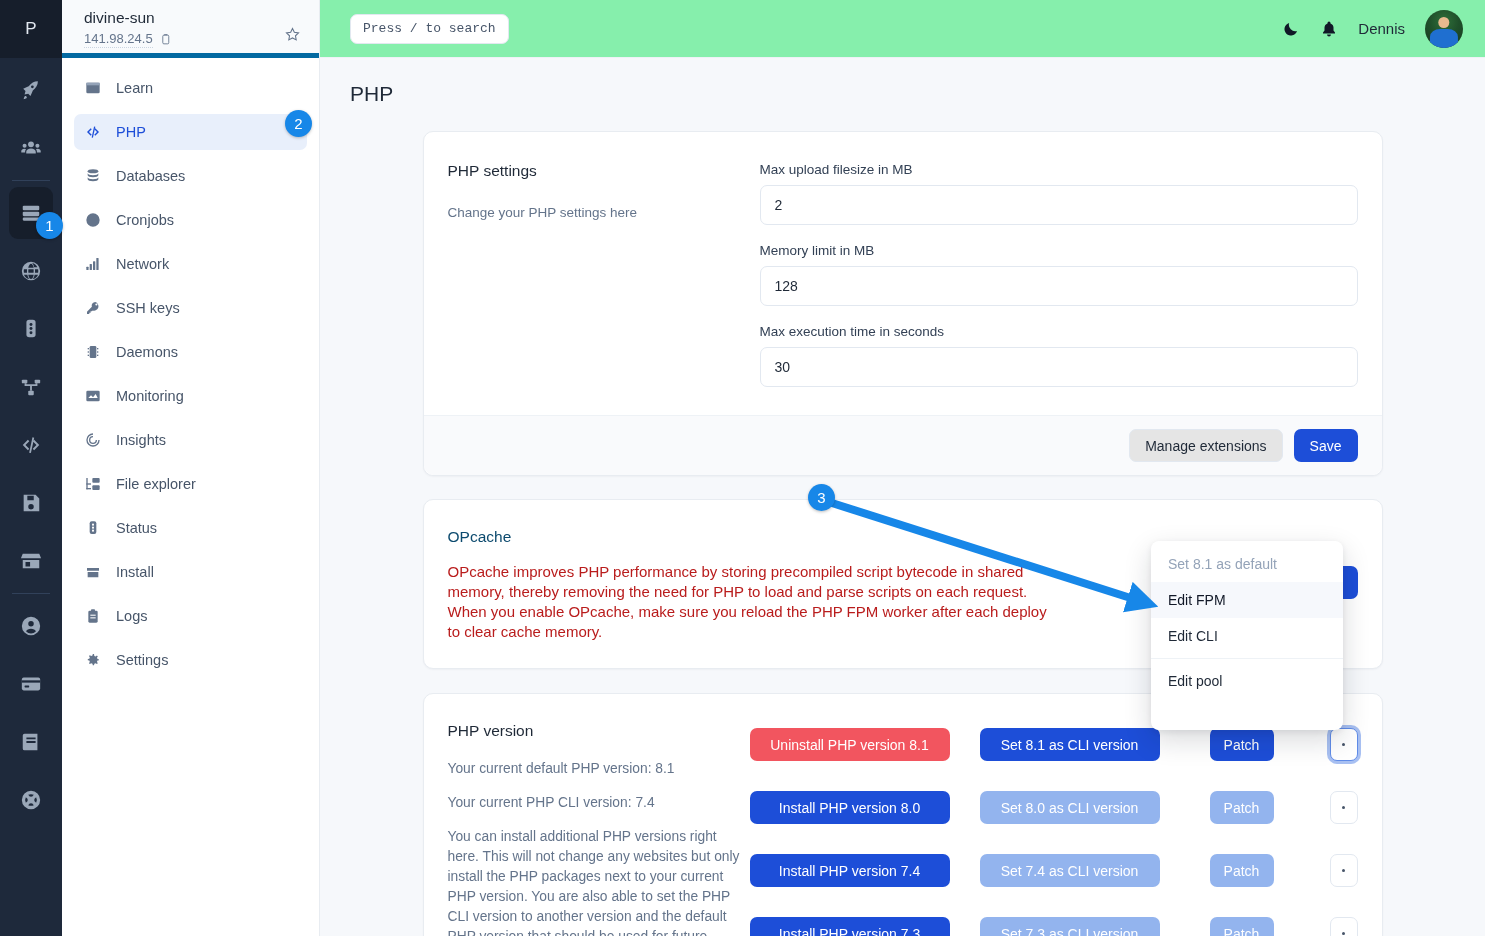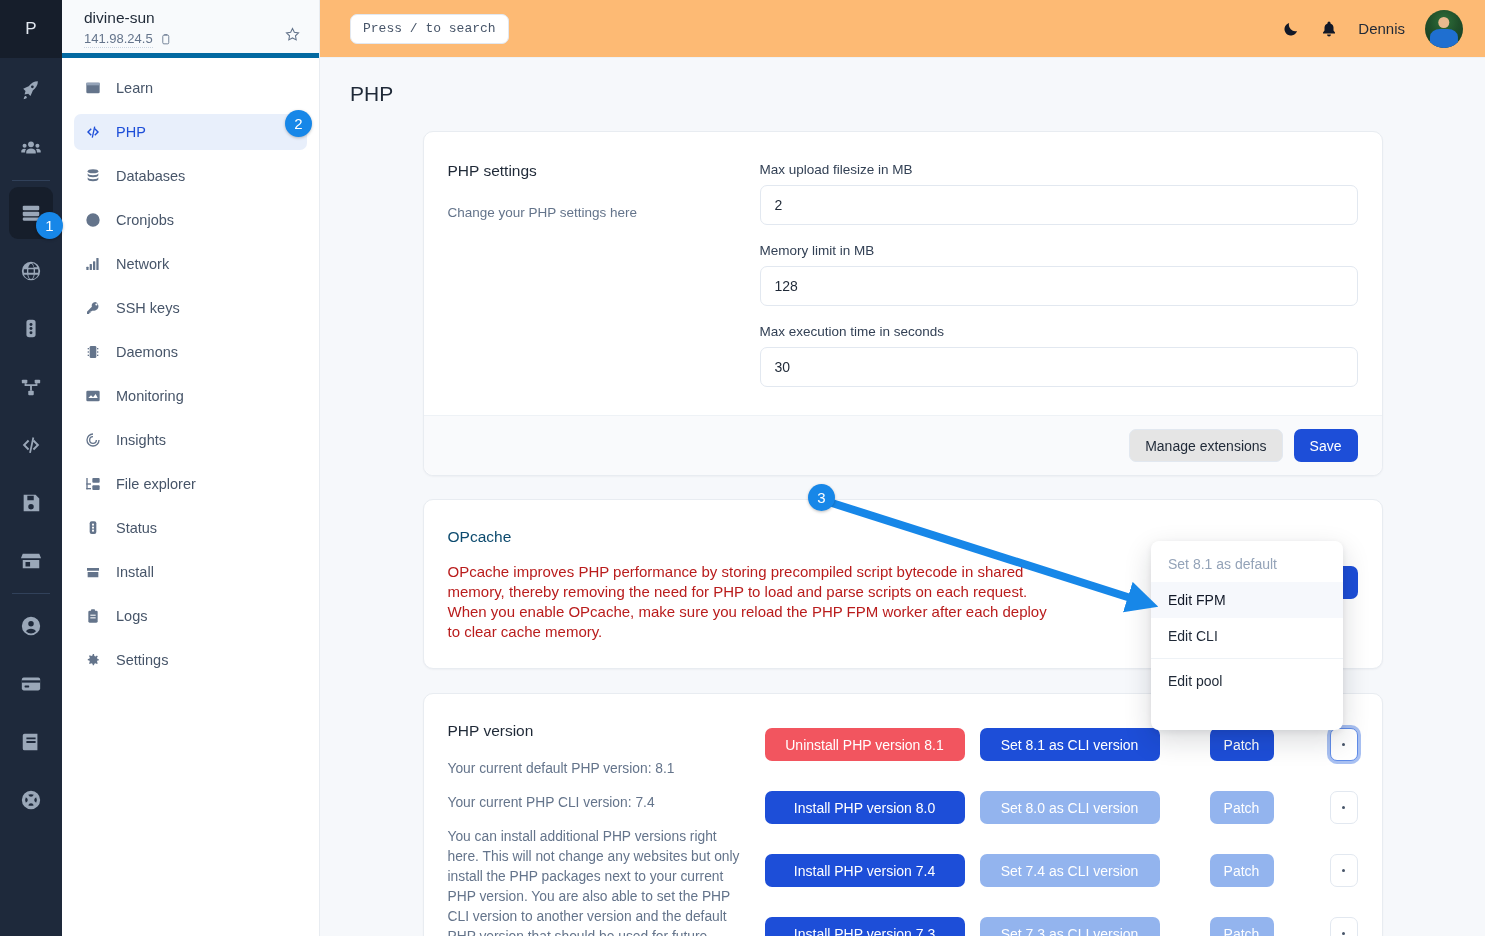--- a/index.html
+++ b/index.html
@@ -58,21 +58,21 @@
     color:#475569; font-size:14.5px; margin-bottom:8px; position:relative;
   }
   .nav-item .nav-ico{ width:18px; display:flex; justify-content:center; color:#64748b;}
   .nav-item .nav-ico svg{ width:16px; height:16px; fill:currentColor; display:block; }
   .nav-item.active{ background:#e8effb; color:#1d4ed8; }
   .nav-item.active .nav-ico{ color:#1d4ed8; }
 
   
   #topbar{
     position:absolute; left:320px; top:0; right:0; height:58px;
-    background:#fdba74; border-bottom:1px solid #eef2f6;
+    background:#86efac; border-bottom:1px solid #eef2f6;
     display:flex; align-items:center; padding:0 22px 0 30px;
   }
   #search-pill{
     border:1px solid #e2e8f0; border-radius:7px; height:30px;
     padding:0 12px; display:flex; align-items:center;
     font-family:"Liberation Mono", monospace; font-size:13px; color:#475569;
     background:#fff;
   }
   #top-right{ margin-left:auto; display:flex; align-items:center; gap:20px; }
   #moon-icon svg, #bell-icon svg{ width:18px; height:18px; fill:#111827; display:block; }
@@ -150,21 +150,21 @@
   #card-version{ margin-top:24px; }
   #version-body{ display:flex; padding:28px 24px 10px 24px; }
   #version-left{ width:312px; }
   #version-title{ font-size:15.5px; color:#1f2937; margin-bottom:19px; }
   .version-line{ font-size:13.8px; color:#64748b; line-height:20px; margin-bottom:14px; }
   #version-desc{ font-size:13.8px; color:#64748b; line-height:20px; }
   #version-rows{ flex:1; padding-top:6px; }
   .ver-row{
     display:flex; align-items:center; gap:0; margin-bottom:30px; height:33px;
   }
-  .ver-row .c1{ width:230px; display:flex;justify-content:center; }
+  .ver-row .c1{ width:230px; display:flex; }
   .ver-row .c1 .btn{ width:200px; }
   .ver-row .c2{ width:230px; display:flex; }
   .ver-row .c2 .btn{ width:180px; }
   .ver-row .c3{ width:120px; display:flex; }
   .ver-row .c3 .btn{ width:64px; }
   .kebab{
     width:28px; height:33px; border:1px solid #e2e8f0; border-radius:7px;
     background:#fff; display:flex; align-items:center; justify-content:center;
   }
   .kebab.focused{ box-shadow:0 0 0 3px rgba(96,140,232,.55); border-color:#608ce8; }

